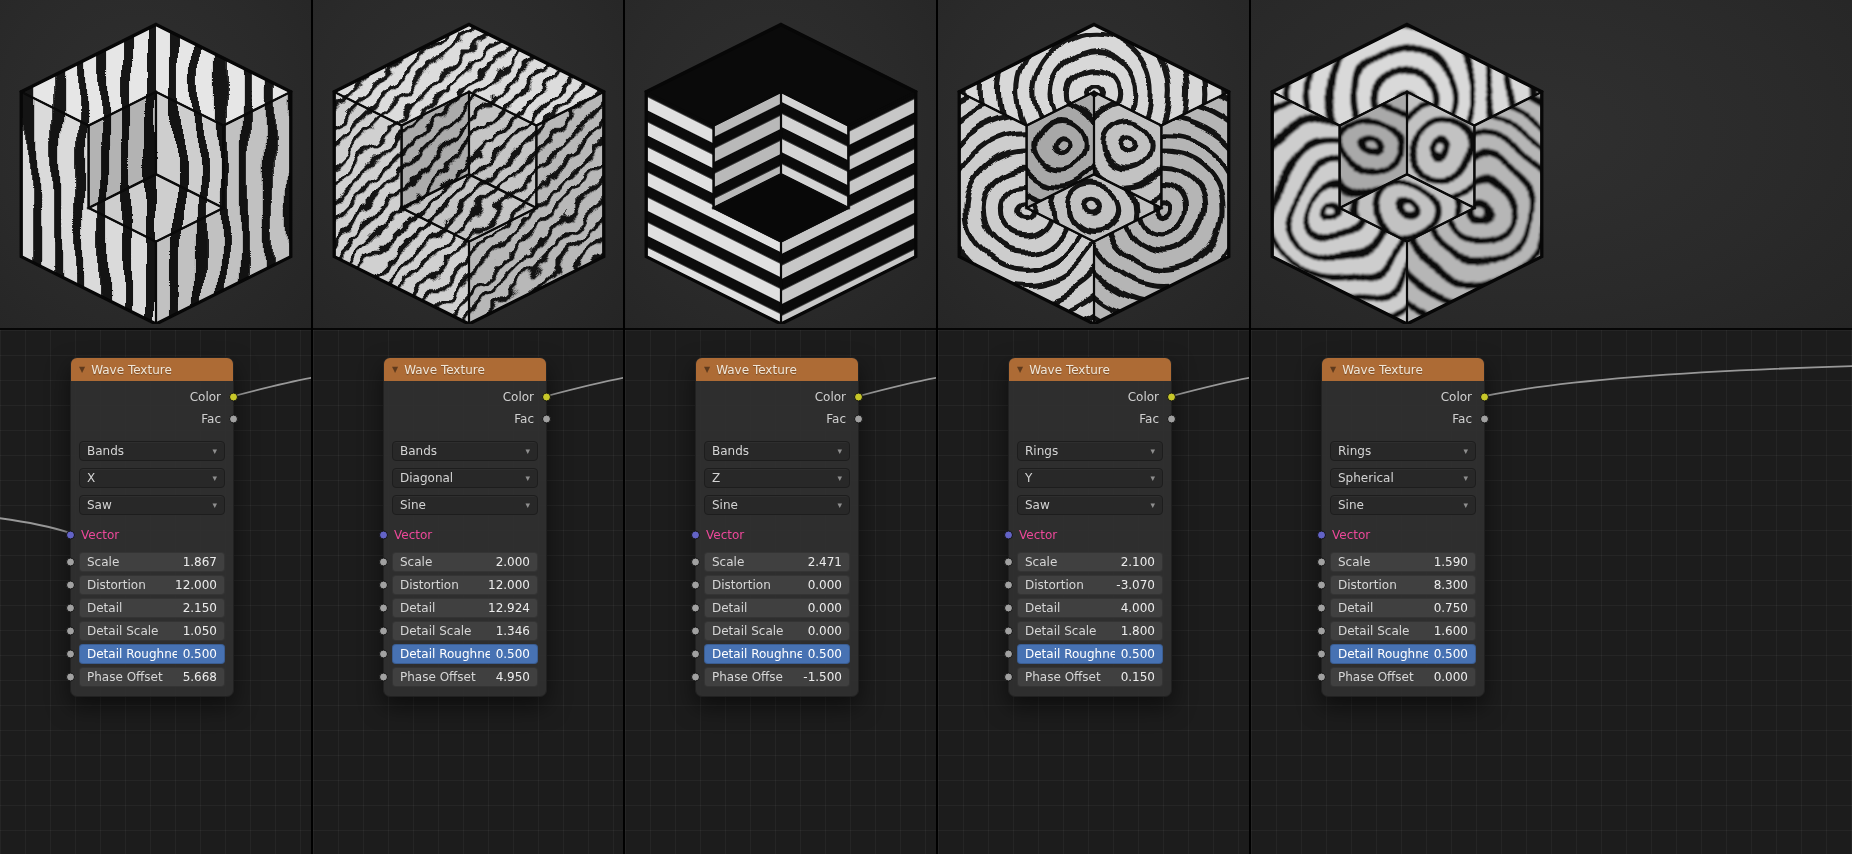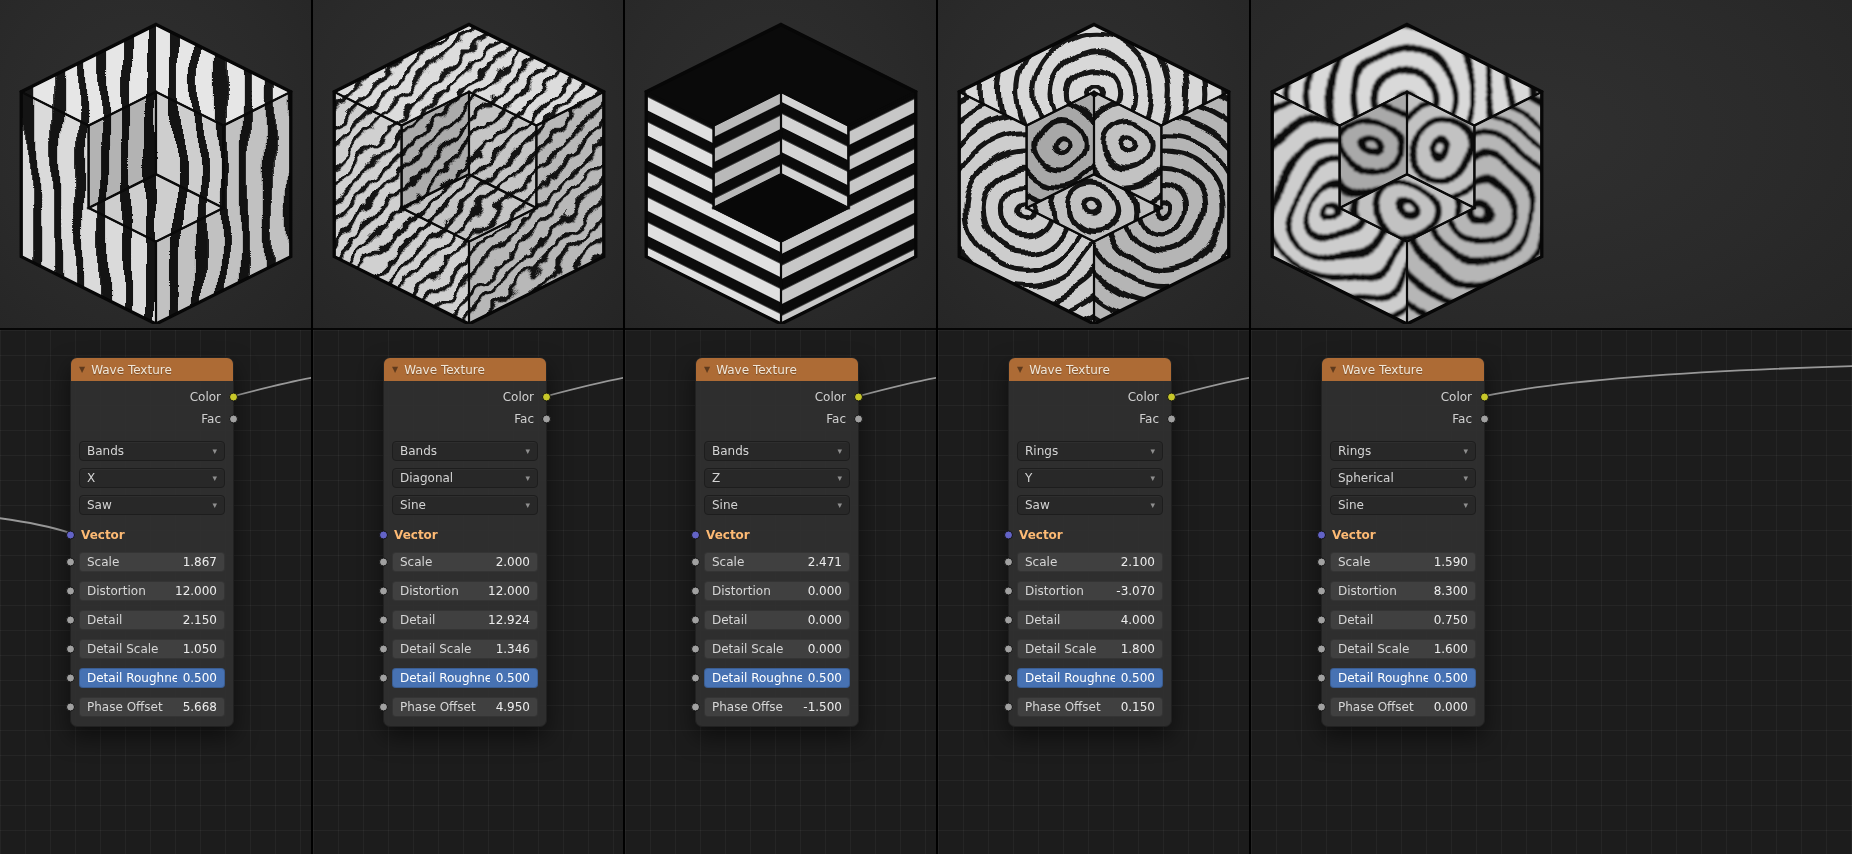--- a/index.html
+++ b/index.html
@@ -44,23 +44,23 @@
   .socket.in  { position: absolute; left: -5px;  top: 50%; transform: translateY(-50%); }
 
   .dropdowns { padding: 9px 8px 0; display: flex; flex-direction: column; gap: 7px; }
   .dropdown { height: 20px; background: #282828; border: 1px solid #1d1d1d; border-radius: 4px;
               display: flex; align-items: center; justify-content: space-between; padding: 0 7px;
               color: #d4d4d4; cursor: pointer; box-shadow: inset 0 1px 0 rgba(255,255,255,0.03); }
   .dd-chevron { color: #8f8f8f; font-size: 9px; line-height: 1; }
 
   .vector-row { position: relative; height: 20px; margin-top: 10px; display: flex;
                 align-items: center; padding-left: 10px; }
-  .vec-label { color: #fdba74; font-weight: bold; }
-
-  .fields { padding: 7px 8px 9px; display: flex; flex-direction: column; gap: 9px; }
+  .vec-label { color: #ec4899; }
+
+  .fields { padding: 7px 8px 9px; display: flex; flex-direction: column; gap: 3px; }
   .field { position: relative; height: 20px; background: #404040; border-radius: 4px;
            display: flex; align-items: center; justify-content: space-between; padding: 0 8px;
            box-shadow: inset 0 0 0 1px rgba(0,0,0,0.18); }
   .field .socket.in { left: -13px; }
   .f-label { color: #d6d6d6; white-space: nowrap; overflow: hidden; }
   .f-value { color: #ececec; white-space: nowrap; margin-left: 6px; }
   .field.highlight .f-label, .field.highlight .f-value { color: #ffffff; }
 </style>
 </head>
 <body>

